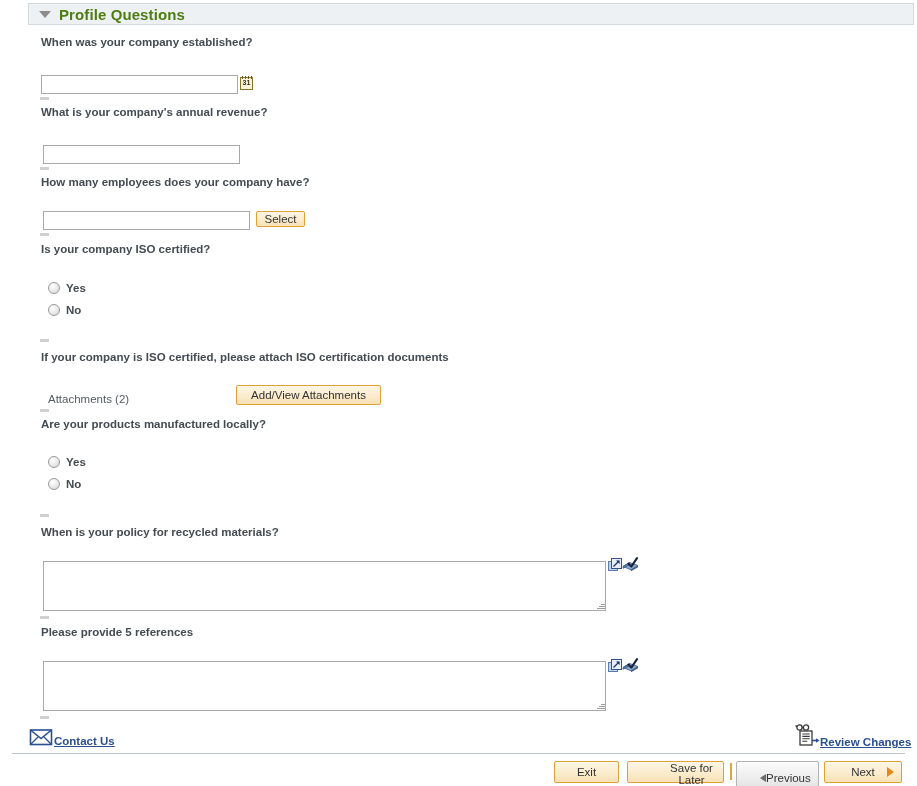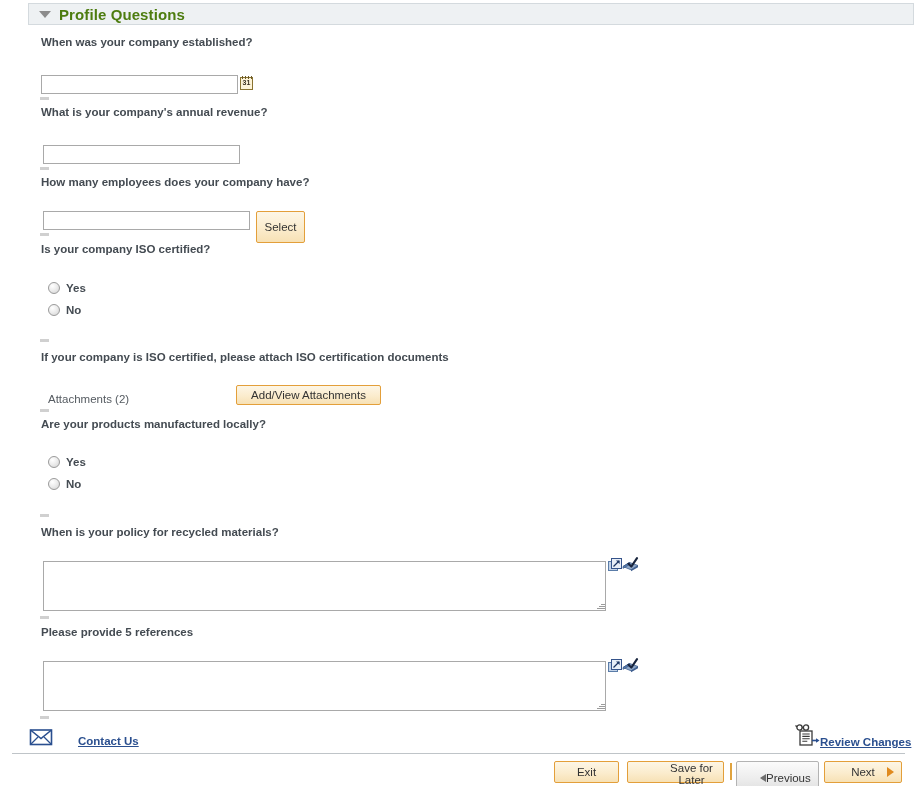--- a/index.html
+++ b/index.html
@@ -288,21 +288,21 @@
 <div class="q-label" style="left:41px; top:106px;">What is your company's annual revenue?</div>
 
 <input class="txt-input" style="left: 43px; top: 145px; width: 197px;" value="">
 
 <div class="dash-marker" style="left:40px; top:167px;"></div>
 
 <div class="q-label" style="left:41px; top:176px;">How many employees does your company have?</div>
 
 <input class="txt-input" style="left: 43px; top: 211px; width: 207px;" value="">
 
-<button class="btn-tan" style="left:256px; top:211px; width:49px; height:32px;">Select</button>
+<button class="btn-tan" style="left:256px; top:211px; width:49px; height:16px;">Select</button>
 
 <div class="dash-marker" style="left:40px; top:233px;"></div>
 
 <div class="q-label" style="left:41px; top:243px;">Is your company ISO certified?</div>
 
 <div class="radio-row" style="left:48px; top:282px;">
   <span class="radio-dot"></span>
   <span class="radio-label">Yes</span>
 </div>
 <div class="radio-row" style="left:48px; top:304px;">
@@ -392,21 +392,21 @@
 <div class="dash-marker" style="left:40px; top:716px;"></div>
 
 <div class="env-icon" style="left:29px; top:727px;">
   <svg viewBox="0 0 24 19" xmlns="http://www.w3.org/2000/svg">
     <rect x="1.5" y="3" width="21" height="14.5" fill="#ffffff" stroke="#2a4f8f" stroke-width="1.6"></rect>
     <path d="M1.5 3 L12 11.5 L22.5 3" fill="none" stroke="#2a4f8f" stroke-width="1.6"></path>
     <path d="M1.5 17.5 L9 10" fill="none" stroke="#2a4f8f" stroke-width="1.3"></path>
     <path d="M22.5 17.5 L15 10" fill="none" stroke="#2a4f8f" stroke-width="1.3"></path>
   </svg>
 </div>
-<div class="foot-link" style="left:54px; top:735px;margin-left:24px;">Contact Us</div>
+<div class="foot-link" style="left:54px; top:735px;">Contact Us</div>
 
 <div class="rev-icon" style="left:795px; top:723px;">
   <svg viewBox="0 0 25 24" xmlns="http://www.w3.org/2000/svg">
     <circle cx="4.5" cy="4.5" r="2.6" fill="none" stroke="#3a3a3a" stroke-width="1.3"></circle>
     <circle cx="11" cy="4.5" r="2.6" fill="none" stroke="#3a3a3a" stroke-width="1.3"></circle>
     <path d="M7.1 4.5 L8.4 4.5" stroke="#3a3a3a" stroke-width="1.3"></path>
     <path d="M1.9 4.0 L0.6 2.4" stroke="#3a3a3a" stroke-width="1.3"></path>
     <rect x="5" y="8" width="12" height="14" fill="#ffffff" stroke="#3a3a3a" stroke-width="1.3"></rect>
     <path d="M7.3 11 H14.7 M7.3 13.4 H14.7 M7.3 15.8 H14.7 M7.3 18.2 H12.3" stroke="#3a3a3a" stroke-width="1.1"></path>
     <path d="M17 17.5 H22.5" stroke="#2a4f8f" stroke-width="1.6"></path>

